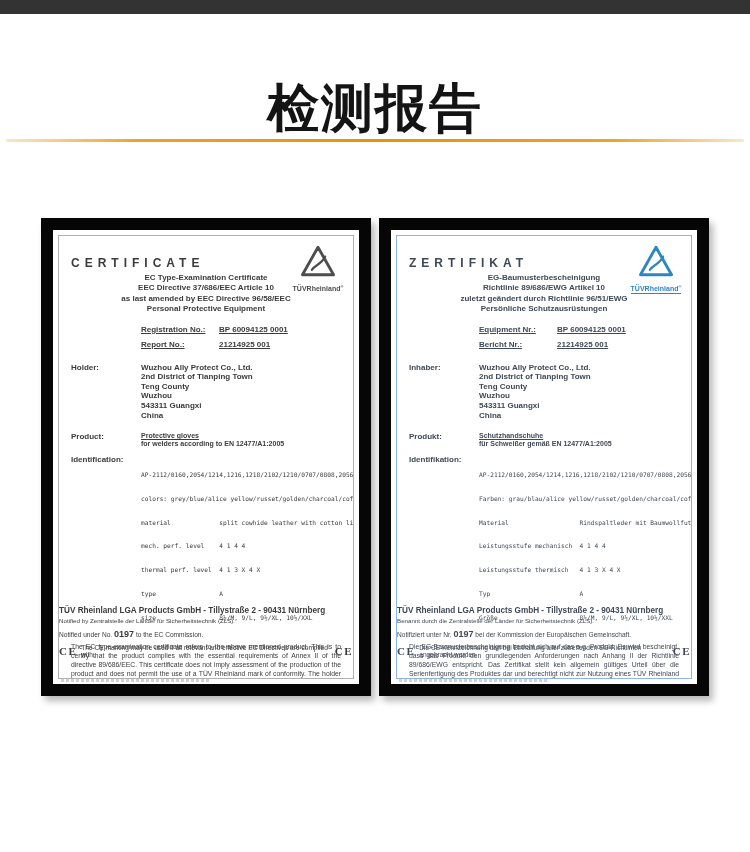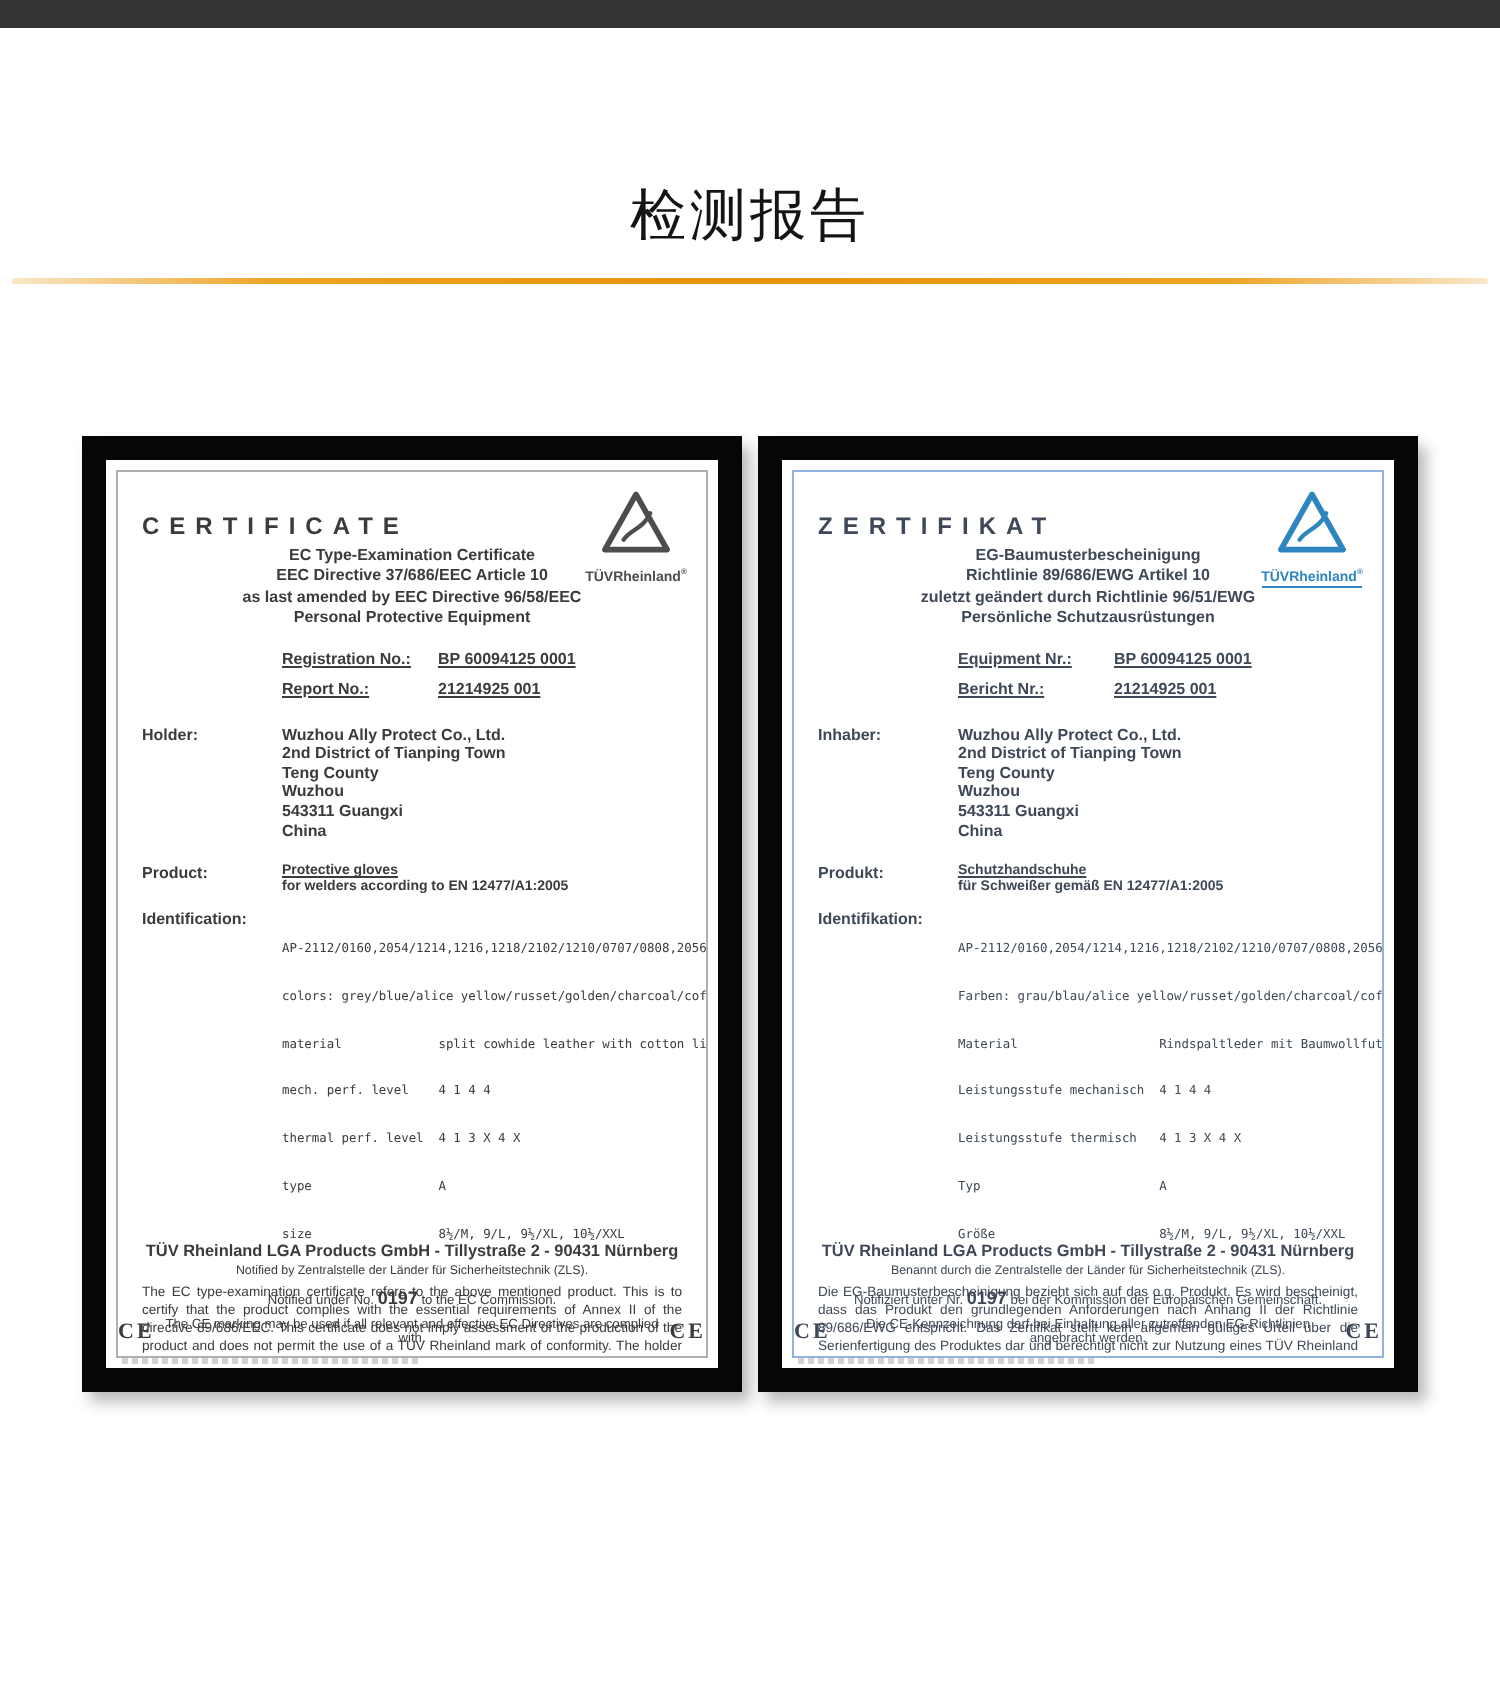--- a/index.html
+++ b/index.html
@@ -2,22 +2,22 @@
 <html><head>
 <meta charset="utf-8">
 <style>
   html,body{margin:0;padding:0;}
   body{
     width:750px;height:852px;background:#ffffff;position:relative;overflow:hidden;
     font-family:"Liberation Sans",sans-serif;
   }
   .top-bar{height:14px;background:#333333;}
   .page-title{
-    margin-top:72px;text-align:center;font-size:28px;line-height:44px;
-    font-weight:normal;color:#141414;letter-spacing:2px;
+    margin-top:72px;text-align:center;font-size:52px;line-height:44px;
+    font-weight:bold;color:#141414;letter-spacing:2px;
   }
   .divider{
     height:3px;margin:9px 6px 0 6px;border-radius:2px;
     background:linear-gradient(90deg,#f8e7c9 0%,#eda323 18%,#e8920a 50%,#eda323 82%,#f8e7c9 100%);
   }
   .certs-row{display:flex;justify-content:center;gap:8px;margin-top:76px;}
   .cert{
     width:330px;height:478px;box-sizing:border-box;background:#ffffff;
     border:12px solid #060606;position:relative;color:#3b3b3b;
     box-shadow:4px 5px 7px rgba(0,0,0,0.28);
@@ -47,21 +47,21 @@
   .kv-label{font-weight:bold;}
   .holder-row{margin-top:14px;}
   .holder-value{font-weight:bold;white-space:pre-line;line-height:1.2;}
   .product-row{margin-top:12px;}
   .product-name{font-weight:bold;font-size:7px;text-decoration:underline;}
   .product-desc{font-weight:bold;font-size:7px;margin-top:1px;}
   .ident-row{margin-top:8px;}
   .ident-lines{font-family:"DejaVu Sans Mono",monospace;font-size:6.2px;line-height:1.28;white-space:pre;}
   .paragraph{margin-top:5px;font-size:6.8px;line-height:1.32;text-align:justify;}
 
-  .cert-footer{position:absolute;left:0;right:0;bottom:5px;text-align:center;}
+  .cert-footer{position:absolute;left:0;right:0;bottom:20px;}
   .footer-l1{font-size:8.2px;font-weight:bold;}
   .footer-l2{font-size:6.2px;margin-top:2px;}
   .footer-l3{font-size:6.6px;margin-top:5px;}
   .footer-l3 .num{font-size:9px;font-weight:bold;}
   .ce-line{margin-top:5px;display:flex;justify-content:center;align-items:center;gap:4px;font-size:6.6px;}
   .ce-mark{font-size:11px;font-weight:600;letter-spacing:1.5px;font-family:"Liberation Serif",serif;}
   .smudge{position:absolute;left:8px;bottom:2px;width:150px;height:3px;opacity:.45;
     background:repeating-linear-gradient(90deg,#9a9a9a 0 3px,transparent 3px 5px);}
 </style>
 </head>

